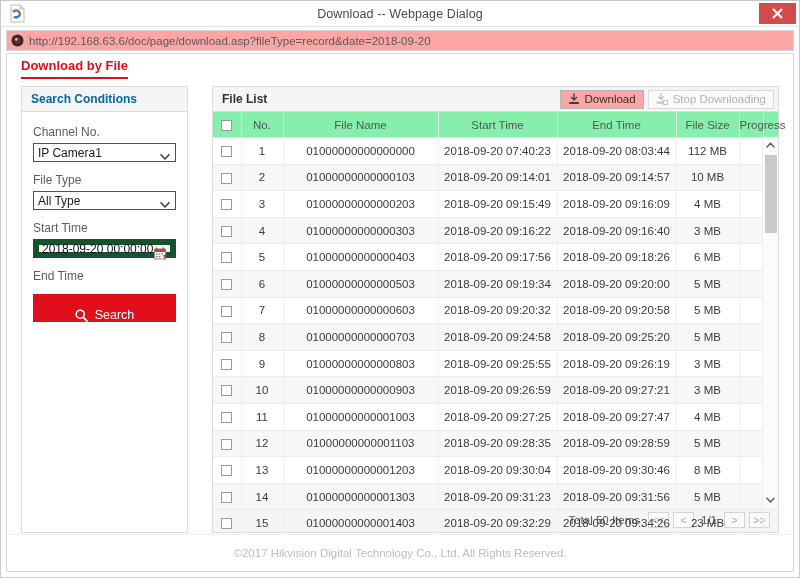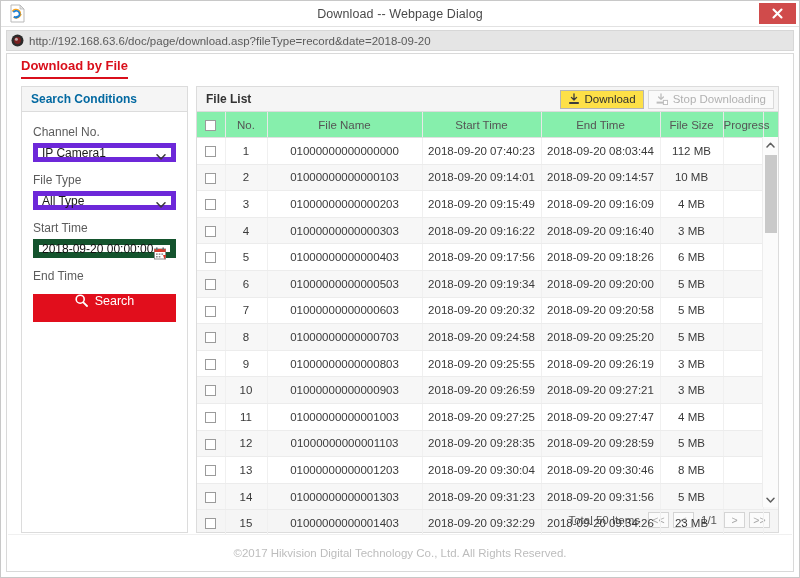--- a/index.html
+++ b/index.html
@@ -64,21 +64,21 @@
     font-size: 12px;
     cursor: pointer;
   }
   .close-btn svg { display:block; }
 
   
   .addressbar {
     margin: 3px 5px 0 5px;
     height: 21px;
     border: 1px solid #d7d7d7;
-    background: #e5e5e5;
+    background: #fca5a5;
     display: flex;
     align-items: center;
     padding: 0 4px;
     box-sizing: border-box;
   }
   .addr-icon {
     width: 13px;
     height: 13px;
     flex: 0 0 auto;
     margin-right: 5px;
@@ -155,21 +155,21 @@
   }
   .field-label {
     font-size: 12px;
     color: #5c5c5c;
     margin-bottom: 4px;
   }
   .field-group { margin-bottom: 11px; }
   .select-box {
     position: relative;
     height: 19px;
-    border: 5px solid #6d28d9;
+    border: 1px solid #6d28d9;
     background: #fff;
     box-sizing: border-box;
     display: flex;
     align-items: center;
     padding-left: 4px;
     font-size: 12px;
     color: #1a1a1a;
     cursor: pointer;
   }
   .select-arrow {
@@ -200,32 +200,32 @@
     width: 13px;
     height: 13px;
     cursor: pointer;
   }
   .search-btn {
     height: 28px;
     background: #e10e1c;
     color: #fff;
     font-size: 12.5px;
     display: flex;
-    align-items: flex-start;
+    align-items: flex-end;
     justify-content: center;
     gap: 7px;
     cursor: pointer;
     user-select: none;
   }
   .search-btn svg { display:block; }
 
   
   .right-panel {
     flex: 1 1 auto;
-    margin-left: 8px;
+    margin-left: 24px;
     border: 1px solid #dcdcdc;
     box-sizing: border-box;
     display: flex;
     flex-direction: column;
     background: #fff;
     min-width: 0;
   }
   .list-head {
     height: 25px;
     flex: 0 0 25px;
@@ -238,21 +238,21 @@
   }
   .list-head-title {
     font-weight: bold;
     font-size: 12px;
     color: #333;
     flex: 1 1 auto;
   }
   .tool-btn {
     height: 19px;
     border: 1px solid #b5b5b5;
-    background: #fde047;
+    background: #fca5a5;
     display: inline-flex;
     align-items: center;
     gap: 5px;
     padding: 0 7px;
     margin-left: 4px;
     font-size: 11.5px;
     color: #2f2f2f;
     cursor: pointer;
     box-sizing: border-box;
     white-space: nowrap;

